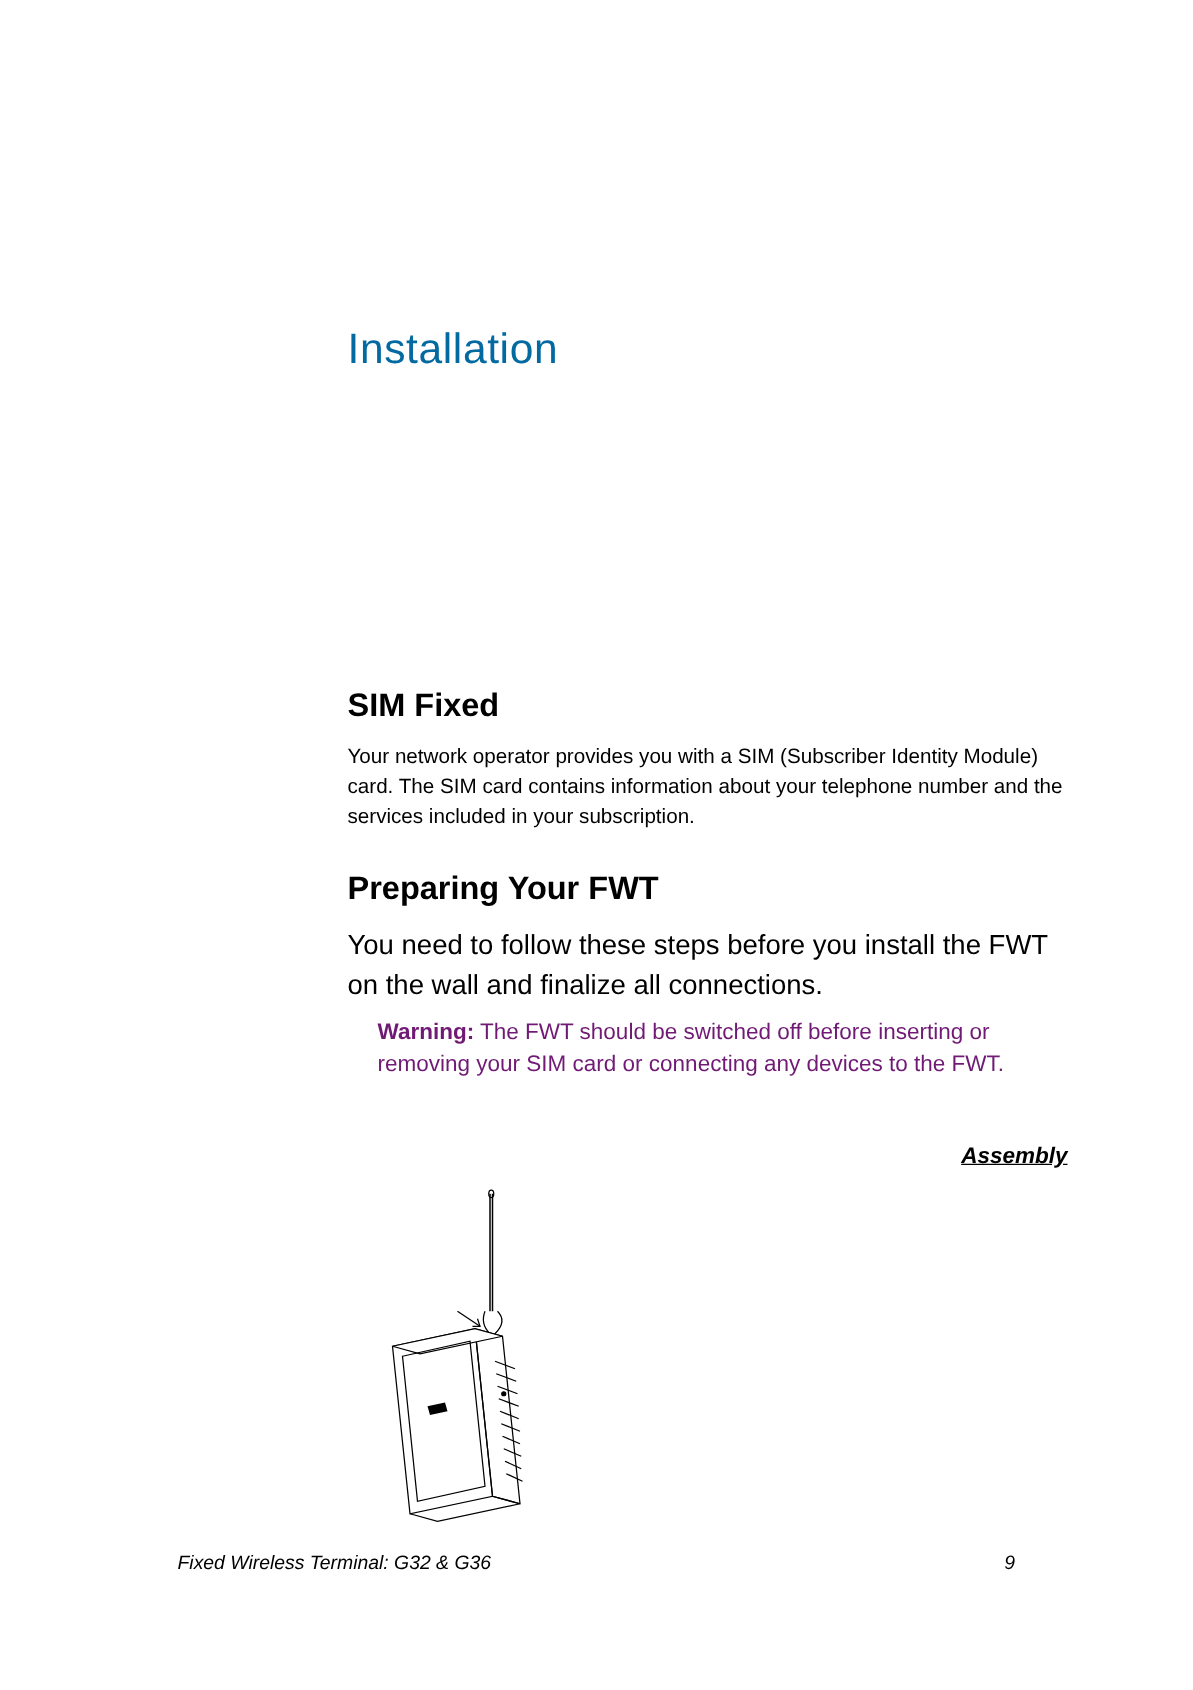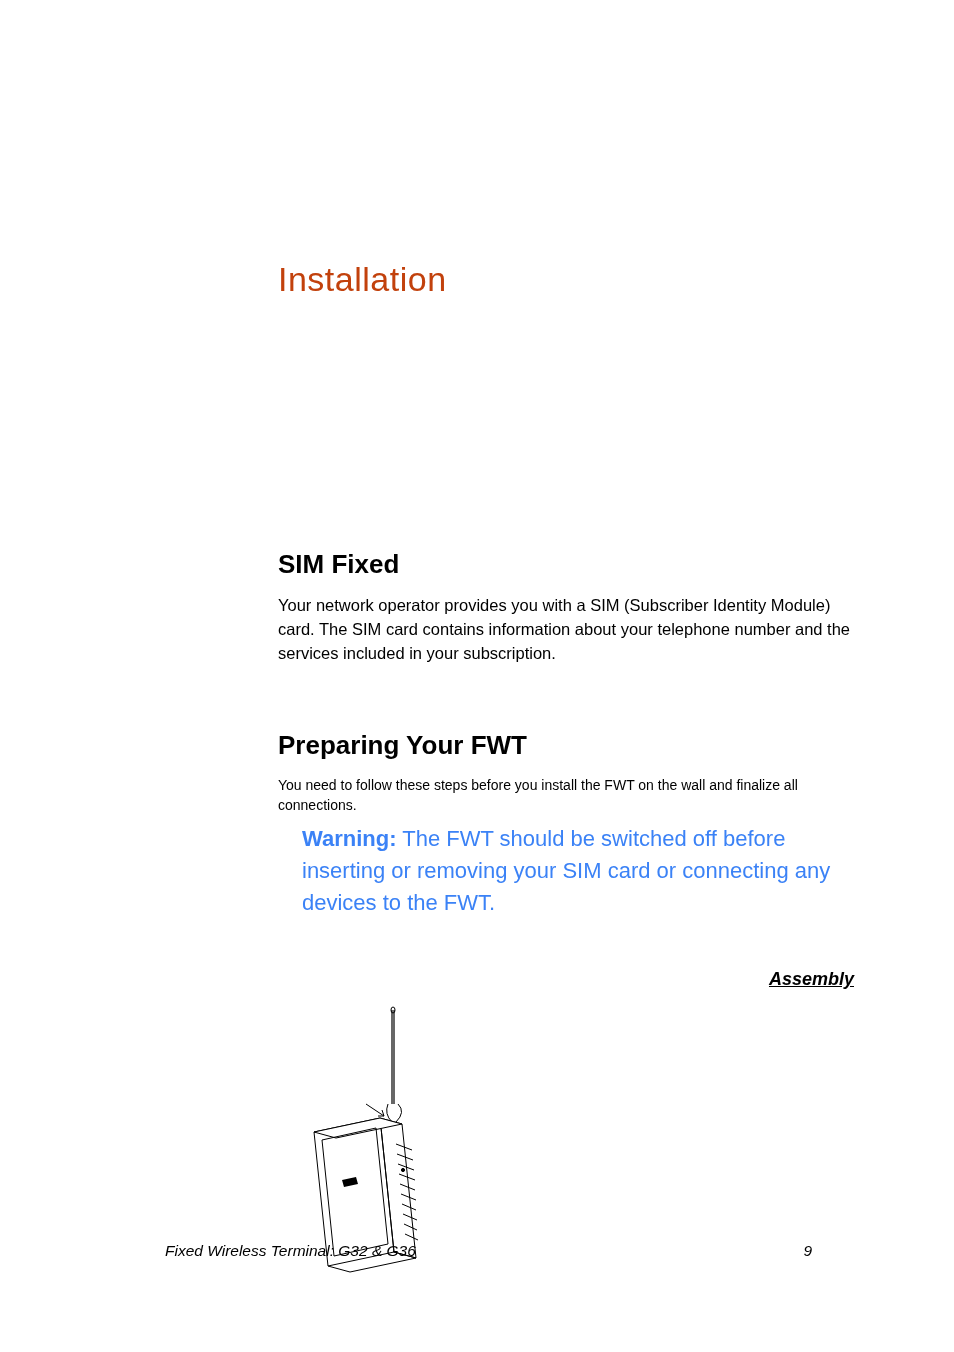--- a/index.html
+++ b/index.html
@@ -16,42 +16,42 @@
       color: #000000;
     }
     .page {
       padding: 260px 100px 60px 278px;
     }
     .chapter-title {
       font-size: 34px;
       font-weight: 300;
       letter-spacing: 0.5px;
       margin-bottom: 250px;
-      color: #c2410c;
+      color: #0369a1;
     }
     .section-title {
       font-size: 26px;
       font-weight: bold;
       margin-bottom: 14px;
     }
     .body-text {
       font-size: 16.5px;
       line-height: 1.45;
-      margin-bottom: 64px;
+      margin-bottom: 29px;
     }
     .body-text-short {
-      font-size: 14px;
+      font-size: 22px;
       line-height: 1.45;
       margin-bottom: 8px;
     }
     .warning-block {
       margin-left: 24px;
-      font-size: 22px;
+      font-size: 18px;
       line-height: 1.45;
-      color: #3b82f6;
+      color: #701a75;
       margin-bottom: 50px;
     }
     .warning-label {
       font-weight: bold;
     }
     .sub-title {
       font-size: 18px;
       font-weight: bold;
       font-style: italic;
       text-decoration: underline;
@@ -74,21 +74,20 @@
     }
     .footer {
       position: absolute;
       bottom: 92px;
       left: 142px;
       right: 142px;
       display: flex;
       justify-content: space-between;
       font-style: italic;
       font-size: 15.5px;
-      margin-left: 23px;
     }
   </style>
 </head>
 <body>
 
 <div class="page">
 
   <h1 class="chapter-title">Installation</h1>
 
   <h2 class="section-title">SIM Fixed</h2>

